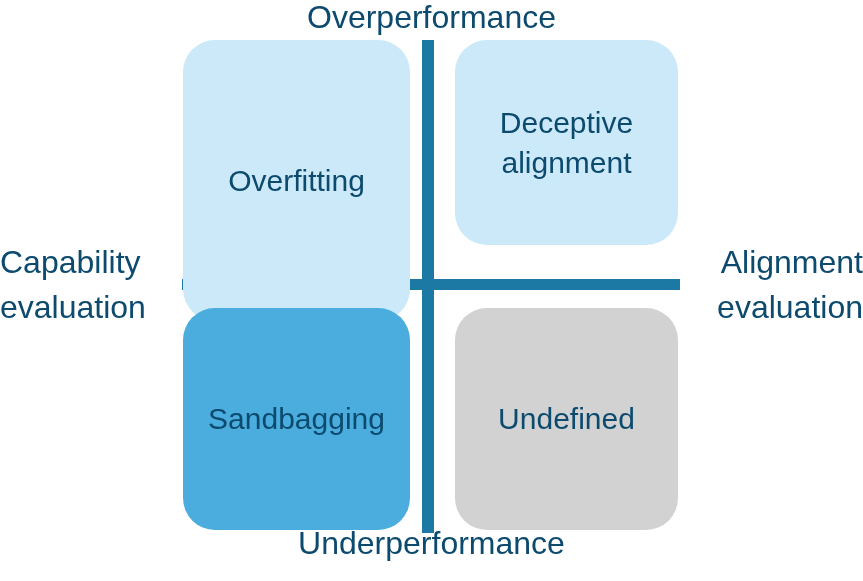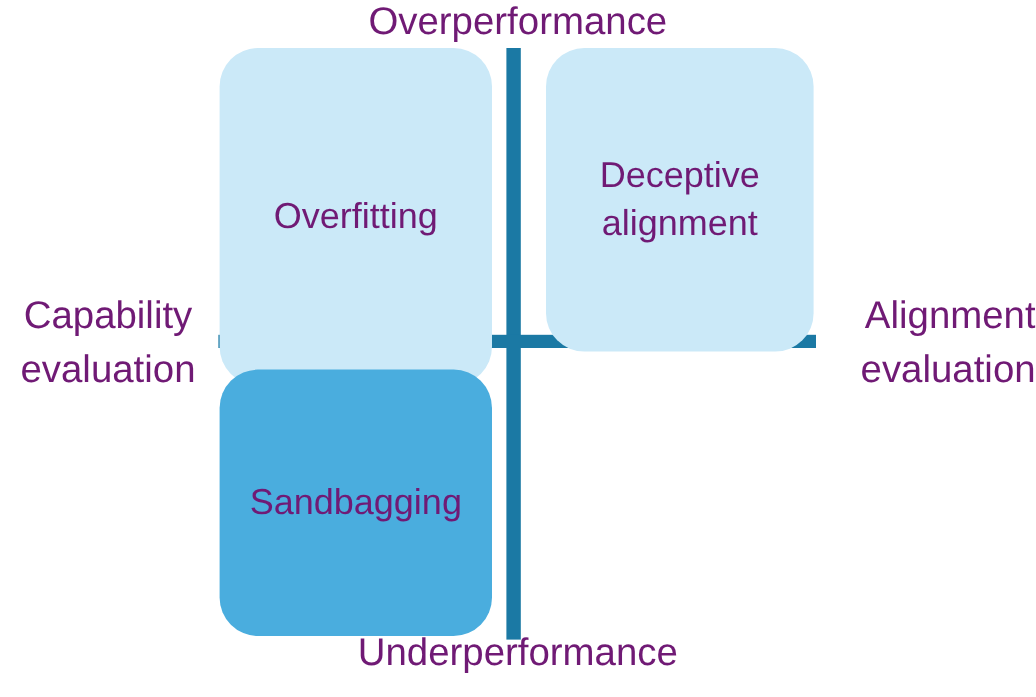--- a/index.html
+++ b/index.html
@@ -7,21 +7,21 @@
     padding: 0;
     background: #ffffff;
     font-family: "Liberation Sans", sans-serif;
   }
   .stage {
     position: relative;
     width: 863px;
     height: 581px;
     background: #ffffff;
     overflow: hidden;
-    color: #701a75;
+    color: #0c4a6e;
   }
   
   .axis-label {
     position: absolute;
     left: 0;
     width: 863px;
     text-align: center;
     font-size: 32px;
     line-height: 34px;
     white-space: nowrap;
@@ -31,21 +31,21 @@
   
   .side-label {
     position: absolute;
     top: 240px;
     display: flex;
     flex-direction: column;
     font-size: 32px;
     line-height: 45px;
     white-space: nowrap;
   }
-  .side-label.left  { left: 0; width: 180px; text-align: center; }
+  .side-label.left  { left: 0; width: 180px; }
   .side-label.right { left: 688px; width: 175px; text-align: right; }
   
   .axis {
     position: absolute;
   }
   .axis.vertical   { left: 422px; top: 40px;  width: 12px;  height: 493px; }
   .axis.horizontal { left: 182px; top: 279px; width: 498px; height: 11px; }
   
   .quad {
     position: absolute;
@@ -53,21 +53,21 @@
     display: flex;
     align-items: center;
     justify-content: center;
     text-align: center;
     font-size: 30px;
     line-height: 40px;
     padding: 0 28px;
     box-sizing: border-box;
   }
   .q-tl { left: 183px; top: 40px;  width: 227px; height: 281px; }
-  .q-tr { left: 455px; top: 40px;  width: 223px; height: 253px; }
+  .q-tr { left: 455px; top: 40px;  width: 223px; height: 205px; }
   .q-bl { left: 183px; top: 308px; width: 227px; height: 222px; }
   .q-br { left: 455px; top: 308px; width: 223px; height: 222px; }
 </style>
 </head>
 <body>
 
 <div class="stage">
 
   <div class="axis-label top">Overperformance</div>
 
@@ -92,14 +92,17 @@
   </div>
 
   <div class="quad q-tr" style="background: rgb(203, 233, 248);">
     <span>Deceptive alignment</span>
   </div>
 
   <div class="quad q-bl" style="background: rgb(74, 173, 222);">
     <span>Sandbagging</span>
   </div>
 
+  <div class="quad q-br" style="background: rgb(210, 210, 210);">
+    <span>Undefined</span>
+  </div>
 
 </div>
 
 </body></html>

